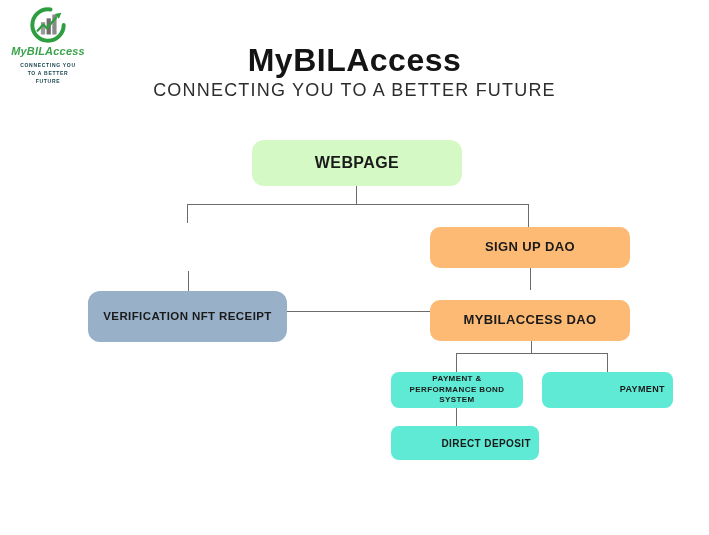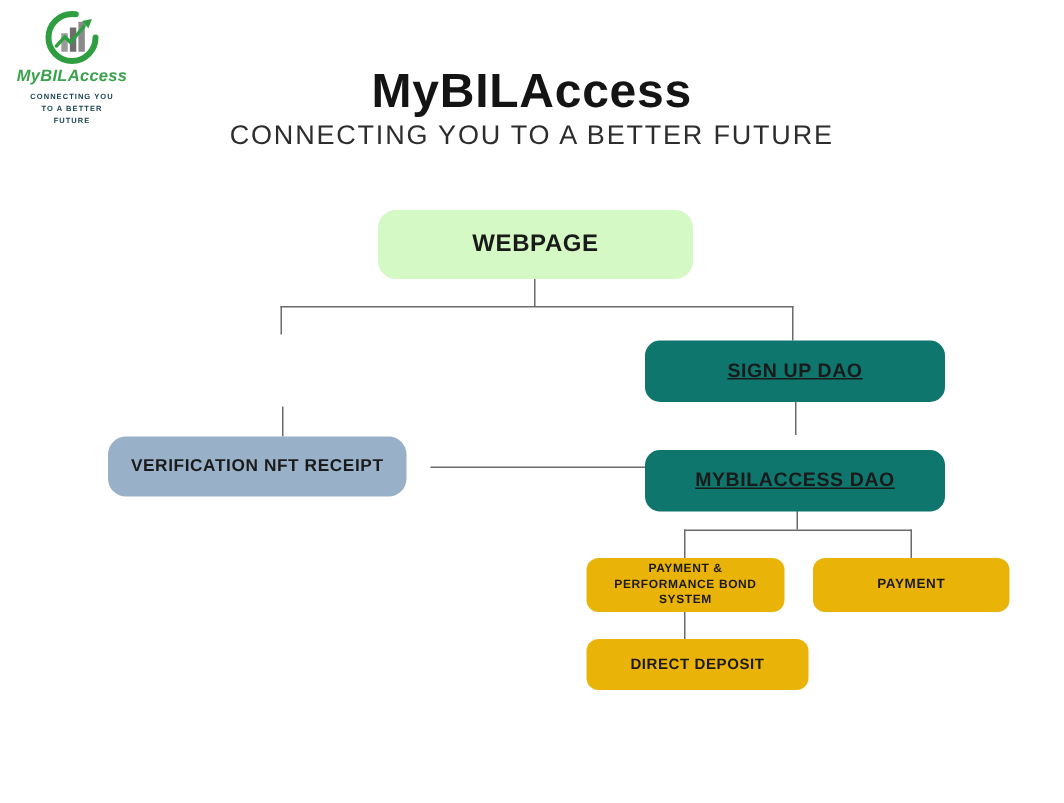--- a/index.html
+++ b/index.html
@@ -72,22 +72,22 @@
     text-align: center;
     font-weight: bold;
     color: #1a1a1a;
     letter-spacing: 0.4px;
     line-height: 1.3;
     box-sizing: border-box;
     padding: 16px 8px;
   }
   .node.green { background: #d5f9c5; border-radius: 12px; }
   .node.blue { background: #98b1c8; border-radius: 12px; }
-  .node.lgray { background: #0f766e; border-radius: 10px; text-decoration: underline; }
-  .node.gray { background: #eab308; border-radius: 8px; }
+  .node.lgray { background: #fdba74; border-radius: 10px; }
+  .node.gray { background: #5eead4; border-radius: 8px; justify-content: flex-end; }
 
   .line {
     position: absolute;
     background: #6b6b6b;
   }
 </style>
 </head>
 <body>
 
 <div class="canvas">
@@ -127,21 +127,21 @@
 
   <div class="node green" style="left:252px; top:140px; width:210px; height:46px; font-size:16px;">
     <span>WEBPAGE</span>
   </div>
 
 
   <div class="node lgray" style="left:430px; top:227px; width:200px; height:41px; font-size:13px;">
     <span>SIGN UP DAO</span>
   </div>
 
-  <div class="node blue" style="left:72px; top:291px; width:199px; height:40px; font-size:11.5px;">
+  <div class="node blue" style="left:88px; top:291px; width:199px; height:51px; font-size:11.5px;">
     <span>VERIFICATION NFT RECEIPT</span>
   </div>
 
   <div class="node lgray" style="left:430px; top:290px; width:200px; height:41px; font-size:13px;margin-top:10px;">
     <span>MYBILACCESS DAO</span>
   </div>
 
   <div class="node gray" style="left:391px; top:372px; width:132px; height:36px; font-size:8px;">
     <span>PAYMENT &amp; PERFORMANCE BOND SYSTEM</span>
   </div>

